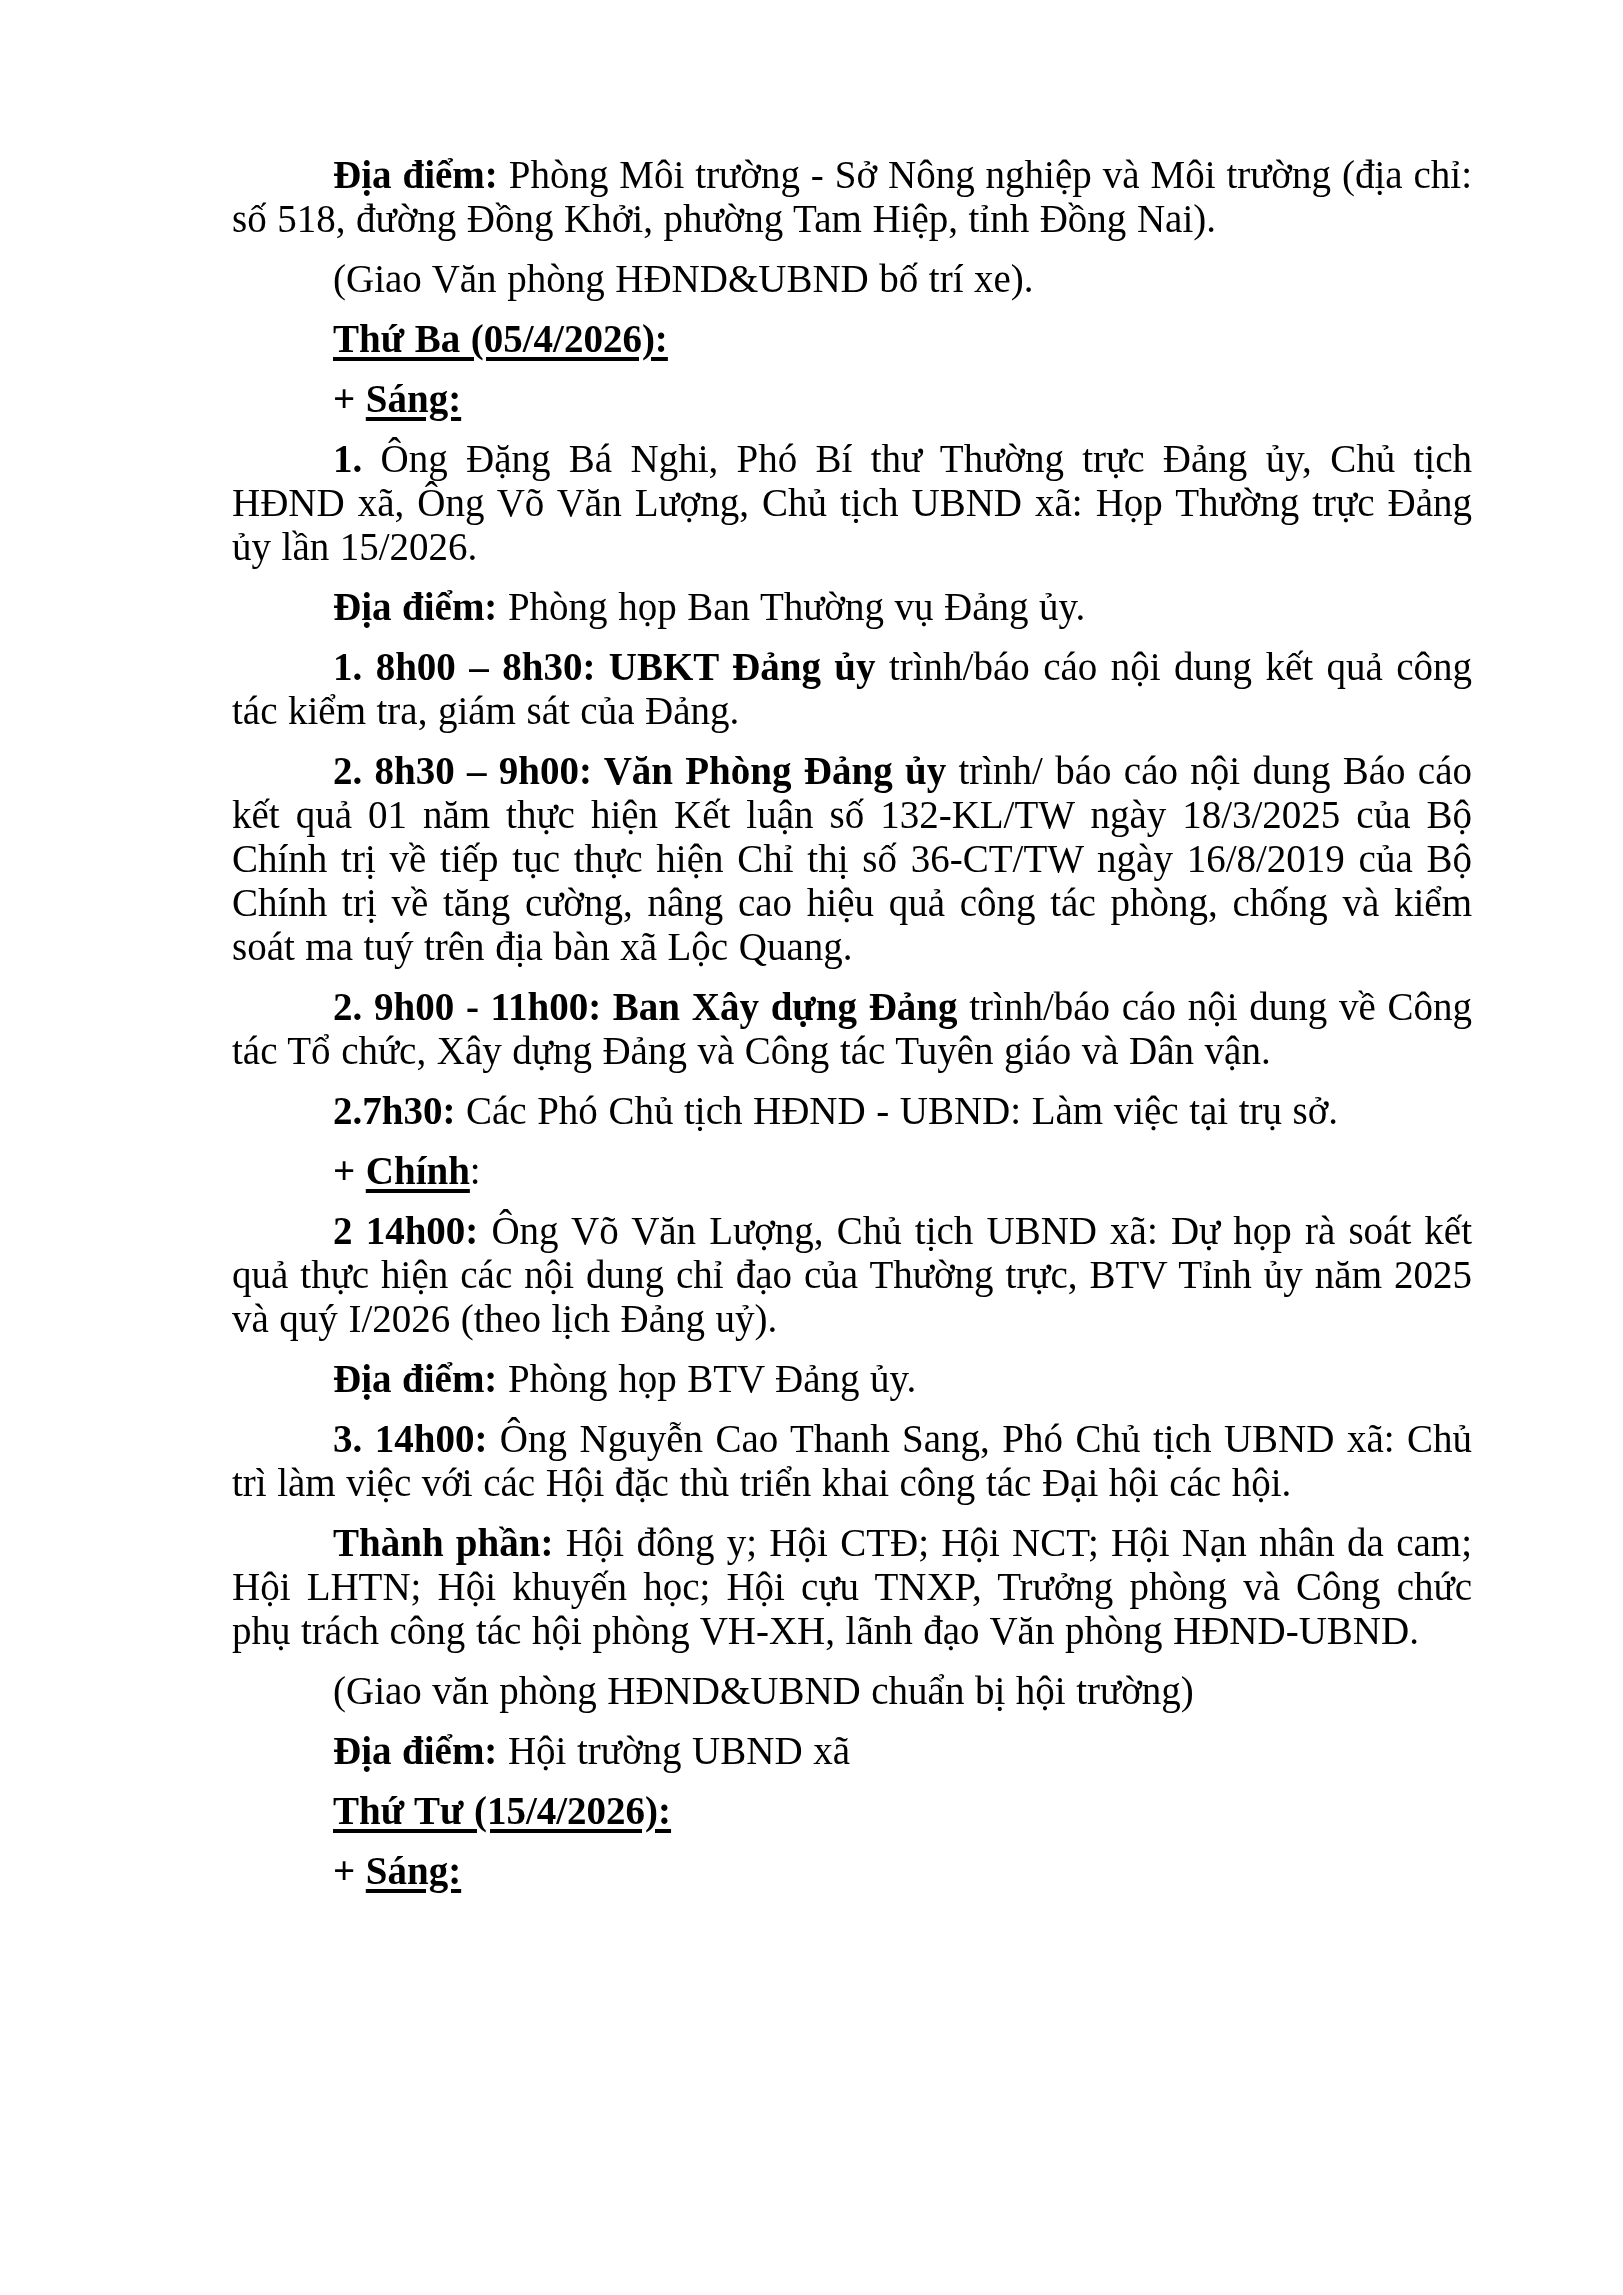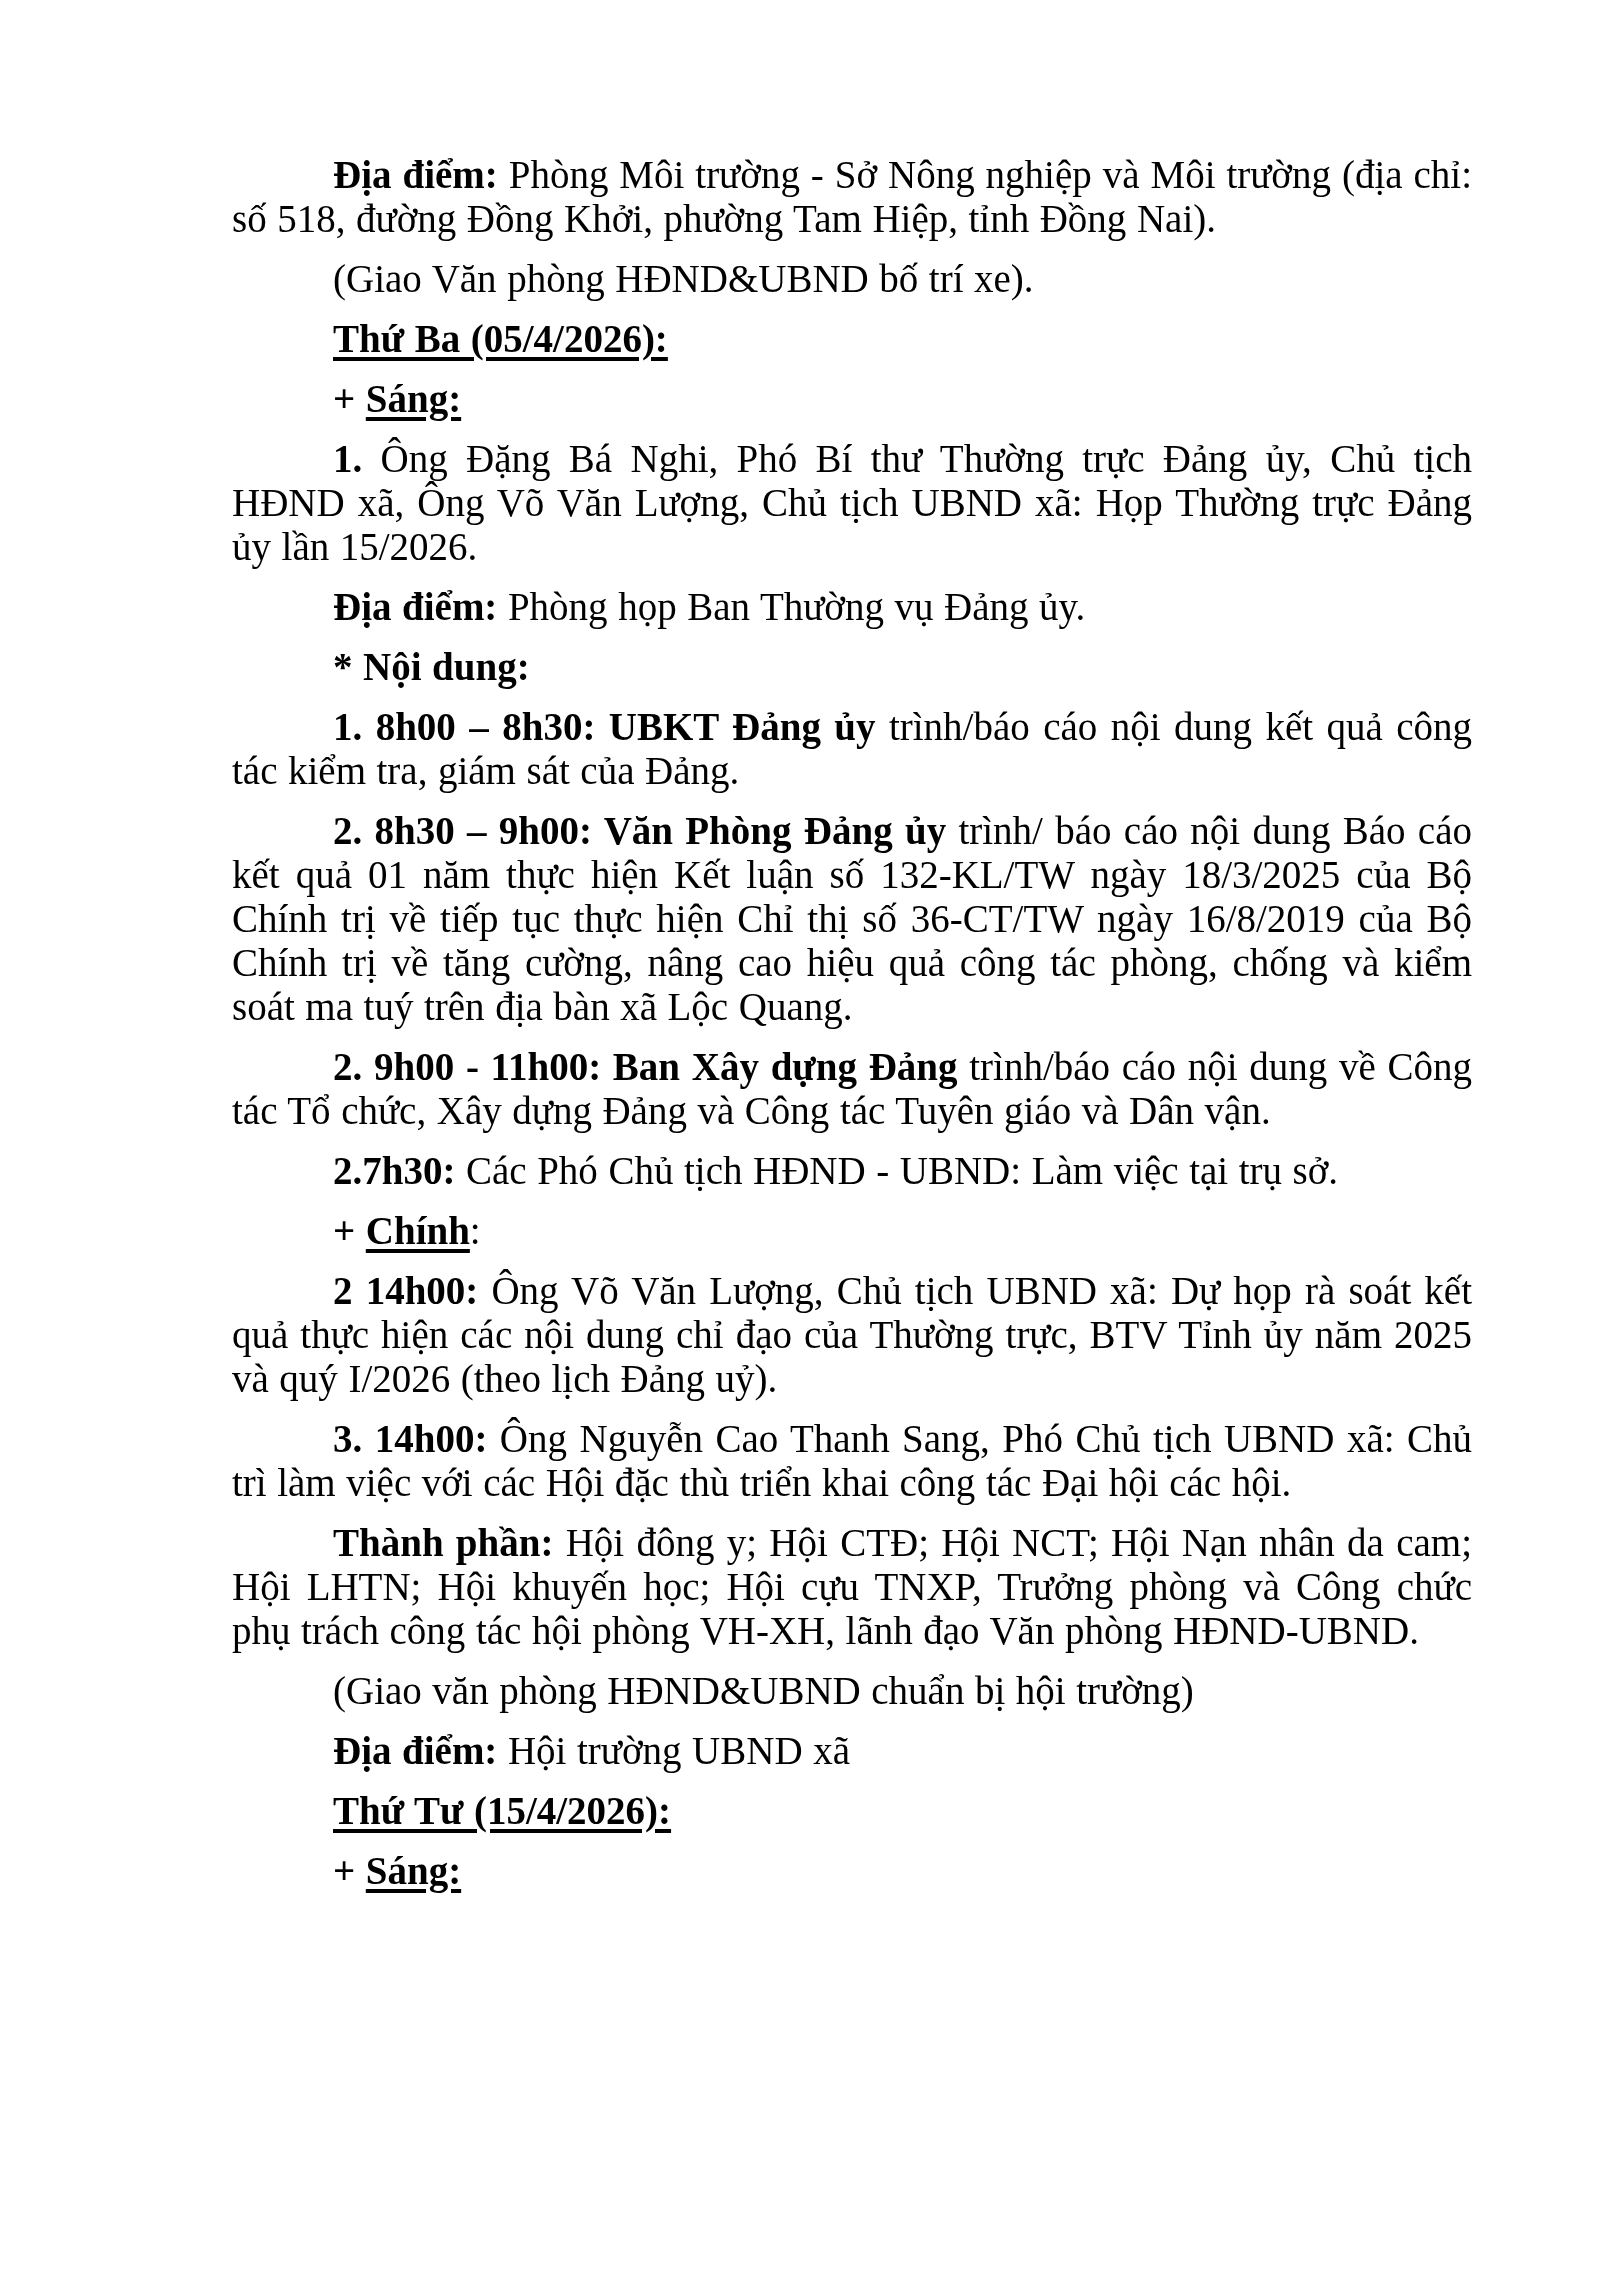--- a/index.html
+++ b/index.html
@@ -49,27 +49,27 @@
 <body style="background: rgb(255, 255, 255);">
 
 <div class="page" style="background: rgb(255, 255, 255); color: rgb(0, 0, 0);">
   <div class="doc-body">
       <p class="para"><span class="seg-bold">Địa điểm:</span><span class="seg-regular"> Phòng Môi trường - Sở Nông nghiệp và Môi trường (địa chỉ: số 518, đường Đồng Khởi, phường Tam Hiệp, tỉnh Đồng Nai).</span></p>
       <p class="para"><span class="seg-regular">(Giao Văn phòng HĐND&amp;UBND bố trí xe).</span></p>
       <p class="para"><span class="seg-bold-underline">Thứ Ba (05/4/2026):</span></p>
       <p class="para"><span class="seg-bold">+ </span><span class="seg-bold-underline">Sáng:</span></p>
       <p class="para"><span class="seg-bold">1.</span><span class="seg-regular"> Ông Đặng Bá Nghi, Phó Bí thư Thường trực Đảng ủy, Chủ tịch HĐND xã, Ông Võ Văn Lượng, Chủ tịch UBND xã: Họp Thường trực Đảng ủy lần 15/2026.</span></p>
       <p class="para"><span class="seg-bold">Địa điểm:</span><span class="seg-regular"> Phòng họp Ban Thường vụ Đảng ủy.</span></p>
-      <p class="para"><span class="seg-bold">* Nội dung:</span></p>
       <p class="para"><span class="seg-bold">1. 8h00 – 8h30: UBKT Đảng ủy</span><span class="seg-regular"> trình/báo cáo nội dung kết quả công tác kiểm tra, giám sát của Đảng.</span></p>
       <p class="para"><span class="seg-bold">2. 8h30 – 9h00: Văn Phòng Đảng ủy</span><span class="seg-regular"> trình/ báo cáo nội dung Báo cáo kết quả 01 năm thực hiện Kết luận số 132-KL/TW ngày 18/3/2025 của Bộ Chính trị về tiếp tục thực hiện Chỉ thị số 36-CT/TW ngày 16/8/2019 của Bộ Chính trị về tăng cường, nâng cao hiệu quả công tác phòng, chống và kiểm soát ma tuý trên địa bàn xã Lộc Quang.</span></p>
       <p class="para"><span class="seg-bold">2. 9h00 - 11h00: Ban Xây dựng Đảng</span><span class="seg-regular"> trình/báo cáo nội dung về Công tác Tổ chức, Xây dựng Đảng và Công tác Tuyên giáo và Dân vận.</span></p>
       <p class="para"><span class="seg-bold">2.7h30:</span><span class="seg-regular"> Các Phó Chủ tịch HĐND - UBND: Làm việc tại trụ sở.</span></p>
       <p class="para"><span class="seg-bold">+ </span><span class="seg-bold-underline">Chính</span><span class="seg-regular">:</span></p>
       <p class="para"><span class="seg-bold">2 14h00:</span><span class="seg-regular"> Ông Võ Văn Lượng, Chủ tịch UBND xã:  Dự họp rà soát kết quả thực hiện các nội dung chỉ đạo của Thường trực, BTV Tỉnh ủy năm 2025 và quý I/2026 (theo lịch Đảng uỷ).</span></p>
+      <p class="para"><span class="seg-bold">Địa điểm:</span><span class="seg-regular"> Phòng họp BTV Đảng ủy.</span></p>
       <p class="para"><span class="seg-bold">3. 14h00:</span><span class="seg-regular"> Ông Nguyễn Cao Thanh Sang, Phó Chủ tịch UBND xã: Chủ trì làm việc với các Hội đặc thù triển khai công tác Đại hội các hội.</span></p>
       <p class="para"><span class="seg-bold">Thành phần:</span><span class="seg-regular"> Hội đông y; Hội CTĐ; Hội NCT; Hội Nạn nhân da cam; Hội LHTN; Hội khuyến học; Hội cựu TNXP, Trưởng phòng và Công chức phụ trách công tác hội phòng VH-XH, lãnh đạo Văn phòng HĐND-UBND.</span></p>
       <p class="para"><span class="seg-regular">(Giao văn phòng HĐND&amp;UBND chuẩn bị hội trường)</span></p>
       <p class="para"><span class="seg-bold">Địa điểm:</span><span class="seg-regular"> Hội trường UBND xã</span></p>
       <p class="para"><span class="seg-bold-underline">Thứ Tư (15/4/2026):</span></p>
       <p class="para"><span class="seg-bold">+ </span><span class="seg-bold-underline">Sáng:</span></p>
     </div>
 </div>
 
 

